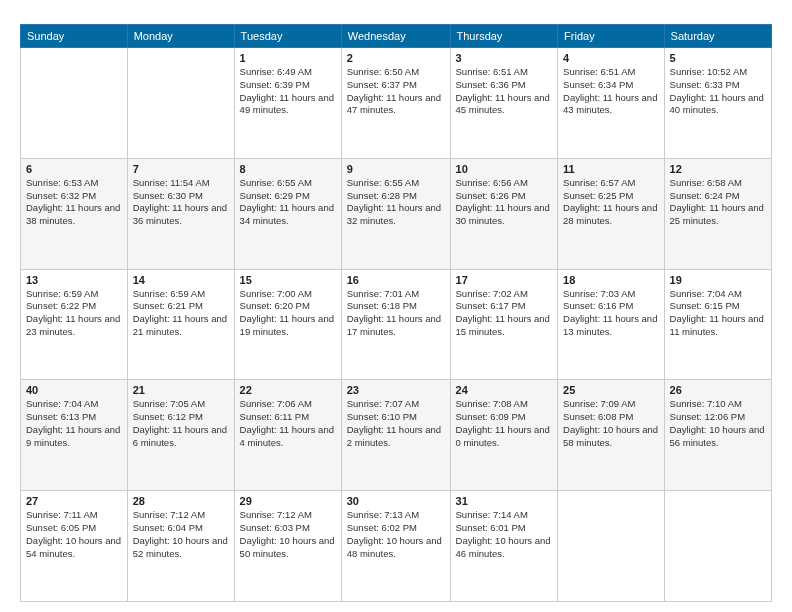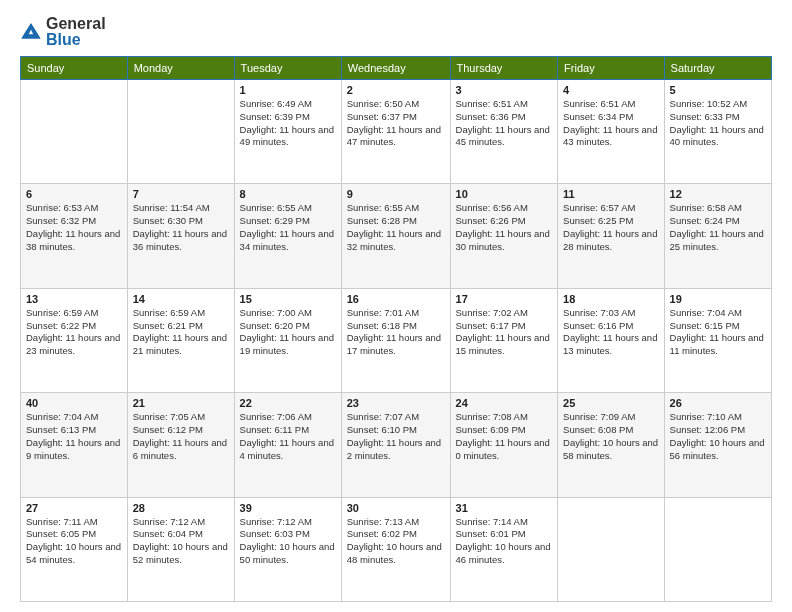--- a/index.html
+++ b/index.html
@@ -60,21 +60,21 @@
       font-size: 14px;
       color: #555;
     }
     .calendar {
       flex: 1;
       border-collapse: collapse;
       width: 100%;
       font-size: 10px;
     }
     .calendar th {
-      background: #4d7c0f;
+      background: #0369a1;
       color: #fff;
       text-align: left;
       padding: 5px 6px;
       font-size: 11px;
       font-weight: normal;
       border: 1px solid #2b74b8;
     }
     .calendar td {
       border: 1px solid #ccc;
       vertical-align: top;
@@ -100,32 +100,20 @@
     }
     .empty-cell {
       background: #fff !important;
     }
   </style>
 </head>
 <body>
 
 <div class="page">
   <div class="header">
-    <div class="logo">
-      <svg class="logo-icon" viewBox="0 0 30 30">
-        <polygon points="15,3 28,24 2,24" fill="#1a6aad"></polygon>
-        <polygon points="15,3 28,24 2,24" fill="none" stroke="#fff" stroke-width="0"></polygon>
-        <path d="M15,3 L28,24 L2,24 Z" fill="#1a6aad"></path>
-        <path d="M12,18 L18,18 L15,12 Z" fill="#fff"></path>
-      </svg>
-      <div class="logo-text">
-        <span class="logo-general">General</span>
-        <span class="logo-blue">Blue</span>
-      </div>
-    </div>
     <div class="title-block">
     </div>
   </div>
 
   <table class="calendar">
     <thead>
       <tr>
       <th>Sunday</th>
           <th>Monday</th>
           <th>Tuesday</th>
@@ -309,21 +297,21 @@
 Sunset: 6:05 PM
 Daylight: 10 hours and 54 minutes.</div>
           </td>
           <td>
             <span class="day-num">28</span>
             <div class="day-info">Sunrise: 7:12 AM
 Sunset: 6:04 PM
 Daylight: 10 hours and 52 minutes.</div>
           </td>
           <td>
-            <span class="day-num">39</span>
+            <span class="day-num">29</span>
             <div class="day-info">Sunrise: 7:12 AM
 Sunset: 6:03 PM
 Daylight: 10 hours and 50 minutes.</div>
           </td>
           <td>
             <span class="day-num">30</span>
             <div class="day-info">Sunrise: 7:13 AM
 Sunset: 6:02 PM
 Daylight: 10 hours and 48 minutes.</div>
           </td>

